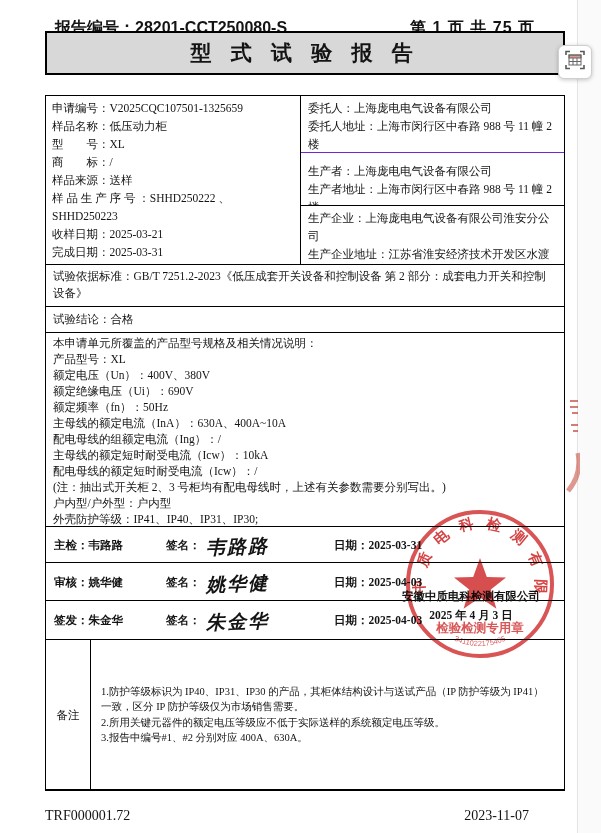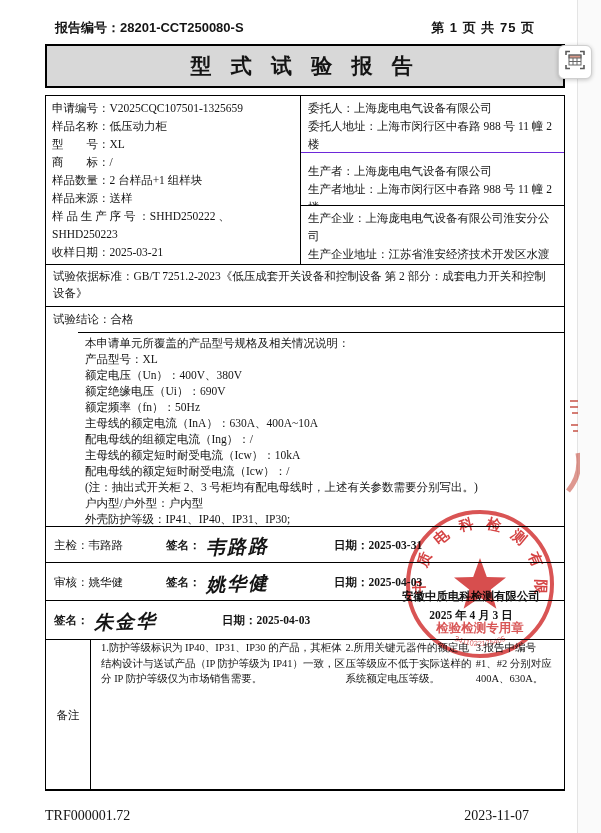--- a/index.html
+++ b/index.html
@@ -13,27 +13,27 @@
   }
   .gutter {
     position: absolute; left: 577px; top: 0; width: 24px; height: 833px;
     background: #fafafa; border-left: 1px solid #e4e4e4;
   }
   
   .hdr {
     position: absolute; left: 45px; top: 20px; width: 520px; height: 16px;
     display: flex; justify-content: space-between; align-items: center;
     font-family: "Liberation Sans", sans-serif;
-    font-size: 13px; font-weight: bold;
+    font-size: 16px; font-weight: bold;
   }
   .hdr .left { padding-left: 10px; }
   .hdr .right { padding-right: 30px; letter-spacing: 1px; }
   
   .titlebox {
-    position: absolute; left: 45px; top: 44px; width: 520px; height: 44px;
+    position: absolute; left: 45px; top: 31px; width: 520px; height: 44px;
     background: #d8d8d8; border: 2px solid #000;
     display: flex; align-items: center; justify-content: center; text-align: center;
   }
   .titlebox .t {
     font-size: 21px; font-weight: bold; letter-spacing: 7px;
     font-family: "Liberation Serif", serif;
   }
   
   .tbl {
     position: absolute; left: 45px; top: 95px; width: 520px;
@@ -44,38 +44,38 @@
   .row:first-child { border-top: none; }
   .r1 { height: 168px; display: flex; }
   .r1 .lcell { width: 255px; border-right: 1px solid #000; padding: 3px 6px; }
   .r1 .rcol  { flex: 1; display: flex; flex-direction: column; }
   .rgroup { padding: 3px 7px; overflow: hidden; }
   .g1 { height: 57px; border-bottom: 1px solid #6d28d9; }
   .g2 { height: 53px; border-bottom: 1px solid #000; padding-top: 9px; }
   .g3 { height: 57px; }
   .r2 { height: 42px; padding: 3px 7px; line-height: 17px; }
   .r3 { height: 26px; padding: 3px 7px; }
-  .r4 { height: 194px; padding: 2px 7px; line-height: 16px; margin-left: 32px; }
+  .r4 { height: 194px; padding: 2px 7px; line-height: 16px; }
   .sigrow { display: flex; align-items: center; padding: 0 8px; }
   .r5 { height: 36px; } .r6 { height: 38px; } .r7 { height: 39px; }
-  .sigrow .role { width: 112px; font-weight: normal; }
+  .sigrow .role { width: 112px; font-weight: bold; }
   .sigrow .slabel { width: 40px; font-weight: bold; }
   .sigrow .sig {
     width: 128px; font-size: 19px; font-weight: bold; font-style: italic;
     letter-spacing: 2px; transform: rotate(-2deg); white-space: nowrap;
     font-family: "DejaVu Serif", serif;
   }
   .sigrow .date { font-weight: bold; }
   .r8 { height: 150px; display: flex; }
   .r8 .blabel {
     width: 45px; border-right: 1px solid #000;
     display: flex; align-items: center; justify-content: center;
   }
   .r8 .bnotes {
-    flex: 1; display: flex; flex-direction: row; justify-content: center;
+    flex: 1; display: flex; flex-direction: column; justify-content: center;
     padding: 0 10px; font-size: 10.5px; line-height: 15.5px;
   }
   
   .issuer {
     position: absolute; left: 385px; top: 587px; width: 172px;
     text-align: center; font-weight: bold; font-size: 11.5px; line-height: 19px;
   }
   
   .stamp { position: absolute; left: 400px; top: 506px; width: 160px; height: 160px;
     mix-blend-mode: multiply; opacity: 0.88; pointer-events: none; }
@@ -131,21 +131,20 @@
 </div>
 
 <div class="tbl">
 
   <div class="row r1">
     <div class="lcell">
       <div>申请编号：V2025CQC107501-1325659</div>
       <div>样品名称：低压动力柜</div>
       <div>型　　号：XL</div>
       <div>商　　标：/</div>
-      <div>样品数量：2 台样品+1 组样块</div>
       <div>样品来源：送样</div>
       <div>样 品 生 产 序 号 ：SHHD250222 、SHHD250223</div>
       <div>收样日期：2025-03-21</div>
       <div>完成日期：2025-03-31</div>
     </div>
     <div class="rcol">
       <div class="rgroup g1">
         <div>委托人：上海庞电电气设备有限公司</div>
         <div>委托人地址：上海市闵行区中春路 988 号 11 幢 2 楼</div>
       </div>
@@ -189,20 +188,21 @@
     <span class="sig">韦路路</span>
     <span class="date">日期：2025-03-31</span>
   </div>
   <div class="row sigrow r6">
     <span class="role">审核：姚华健</span>
     <span class="slabel">签名：</span>
     <span class="sig">姚华健</span>
     <span class="date">日期：2025-04-03</span>
   </div>
   <div class="row sigrow r7">
+    <span class="role">签发：朱金华</span>
     <span class="slabel">签名：</span>
     <span class="sig">朱金华</span>
     <span class="date">日期：2025-04-03</span>
   </div>
 
   <div class="row r8">
     <div class="blabel">备注</div>
     <div class="bnotes">
       <div>1.防护等级标识为 IP40、IP31、IP30 的产品，其柜体结构设计与送试产品（IP 防护等级为 IP41）一致，区分 IP 防护等级仅为市场销售需要。</div>
       <div>2.所用关键元器件的额定电压等级应不低于实际送样的系统额定电压等级。</div>

